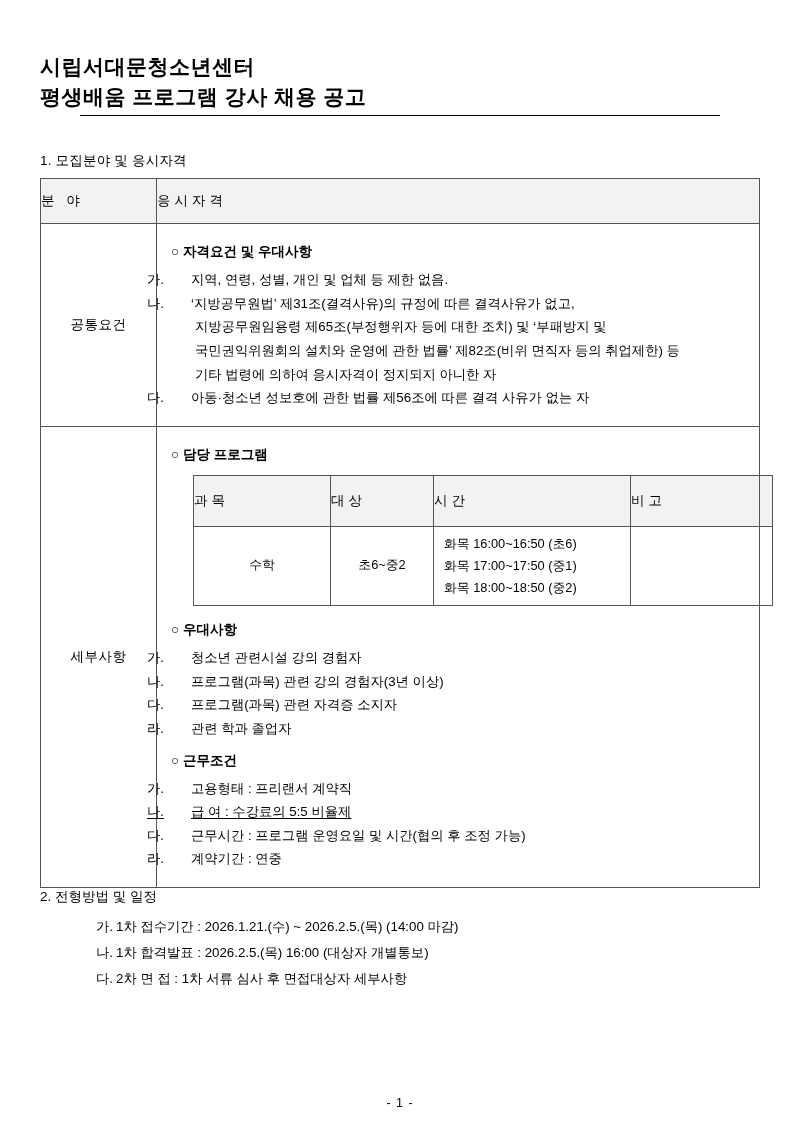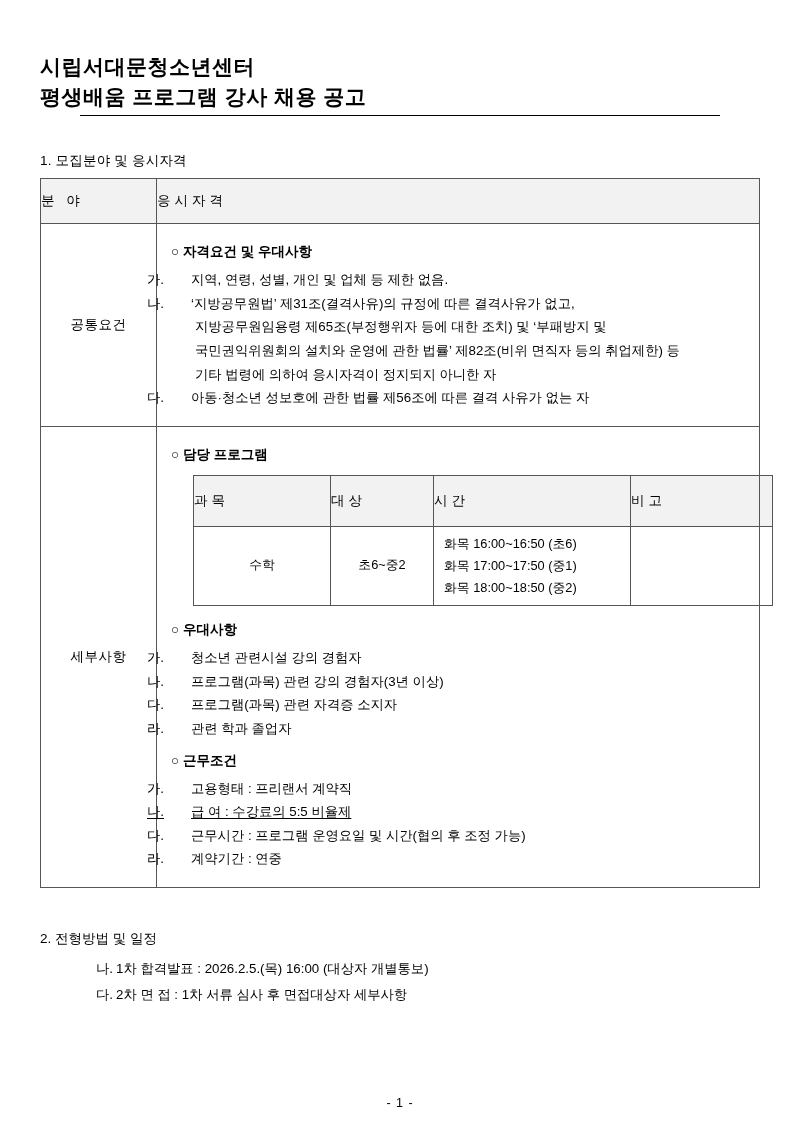--- a/index.html
+++ b/index.html
@@ -115,21 +115,20 @@
     text-align: left;
     padding: 6px 10px;
     line-height: 1.72;
   }
   .gap-top { margin-top: 8px; }
   .underline-txt {
     text-decoration: underline;
     text-underline-offset: 2px;
   }
   .section2 {
-    margin-top: 42px;
     font-size: 13.5px;
   }
   .section2 .s2-title { margin-bottom: 8px; }
   .section2 .s2-item {
     padding-left: 56px;
     line-height: 1.95;
     font-size: 13.3px;
   }
   .section2 .s2-item .lbl { display: inline-block; width: 20px; }
   .pagenum {
@@ -245,20 +244,23 @@
             <span class="lbl">라.</span><span>계약기간 : 연중</span>
           </div>
         </td>
       </tr>
     </tbody>
   </table>
 
   <div class="section2">
     <div class="s2-title">2. 전형방법 및 일정</div>
     <div class="s2-item">
+      <span class="lbl">가.</span><span>1차 접수기간 : 2026.1.21.(수) ~ 2026.2.5.(목) (14:00 마감)</span>
+    </div>
+    <div class="s2-item">
       <span class="lbl">나.</span><span>1차 합격발표 : 2026.2.5.(목) 16:00 (대상자 개별통보)</span>
     </div>
     <div class="s2-item">
       <span class="lbl">다.</span><span>2차 면     접 : 1차 서류 심사 후 면접대상자 세부사항</span>
     </div>
   </div>
 
   <div class="pagenum">- 1 -</div>
 </div>
 

